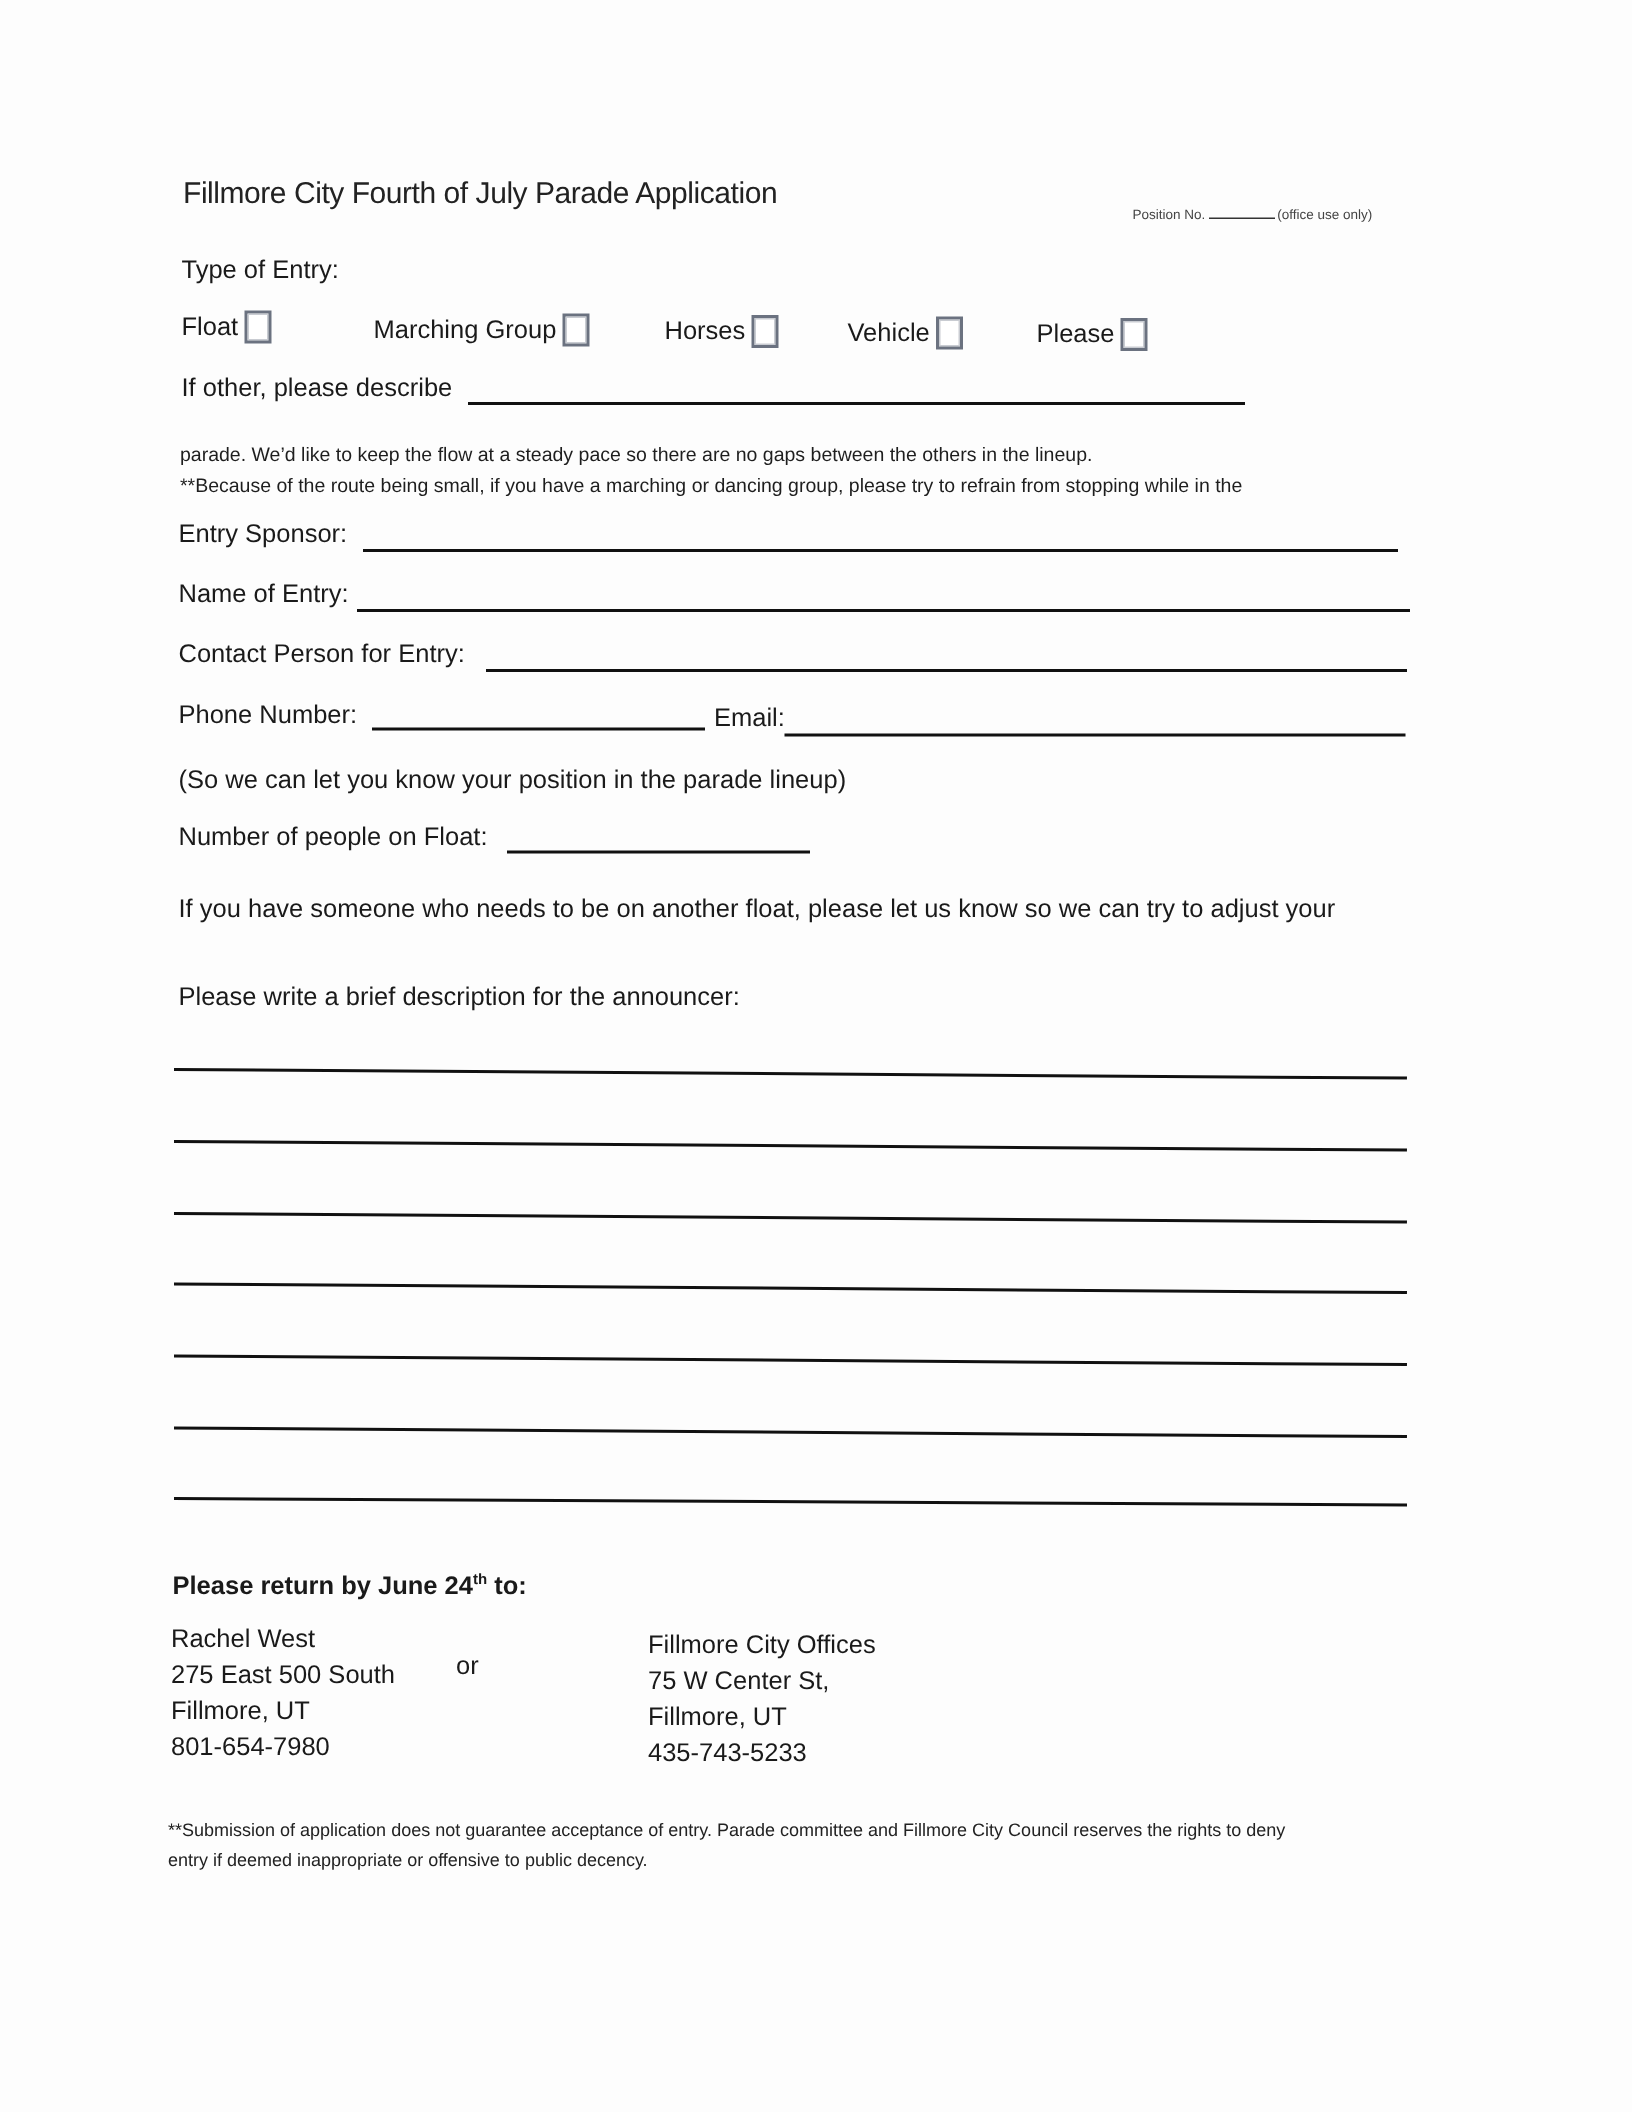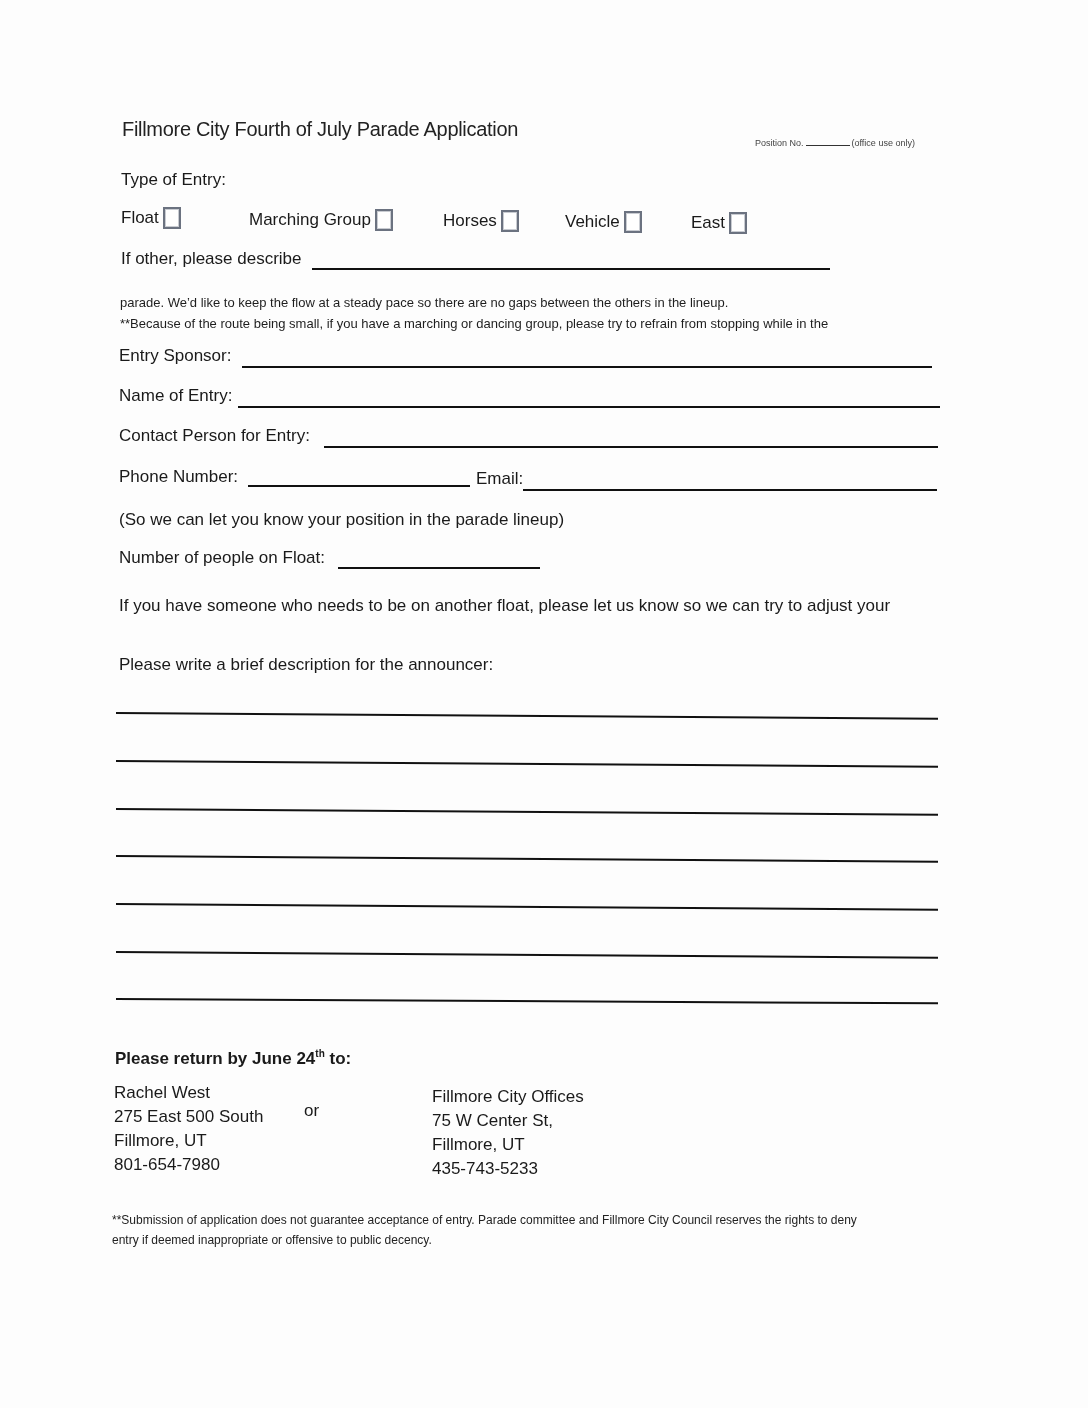--- a/index.html
+++ b/index.html
@@ -45,21 +45,21 @@
 </div>
 <div class="abs lbl cb-wrap" style="left:443px; top:210px;">
   <span>Horses</span>
     <span class="cb"></span>
 </div>
 <div class="abs lbl cb-wrap" style="left:565px; top:211px;">
   <span>Vehicle</span>
     <span class="cb"></span>
 </div>
 <div class="abs lbl cb-wrap" style="left:691px; top:212px;">
-  <span>East</span>
+  <span>Please</span>
     <span class="cb"></span>
 </div>
 
 <div class="abs lbl" style="left:121px; top:249px;">If other, please describe</div>
 <div class="line" style="left:312px; top:268px; width:518px;"></div>
 
 <div class="abs note" style="left:120px; top:292px; width:820px;">
   <div>parade. We’d like to keep the flow at a steady pace so there are no gaps between the others in the lineup.</div>
   <div>**Because of the route being small, if you have a marching or dancing group, please try to refrain from stopping while in the</div>
 </div>

